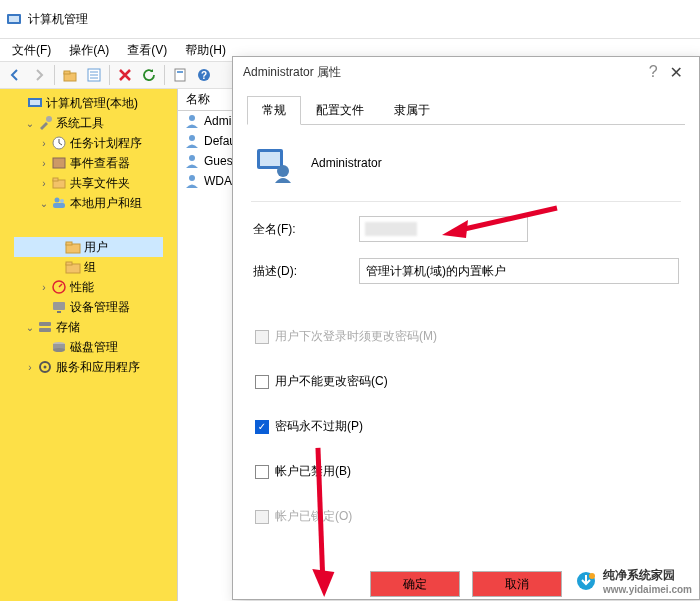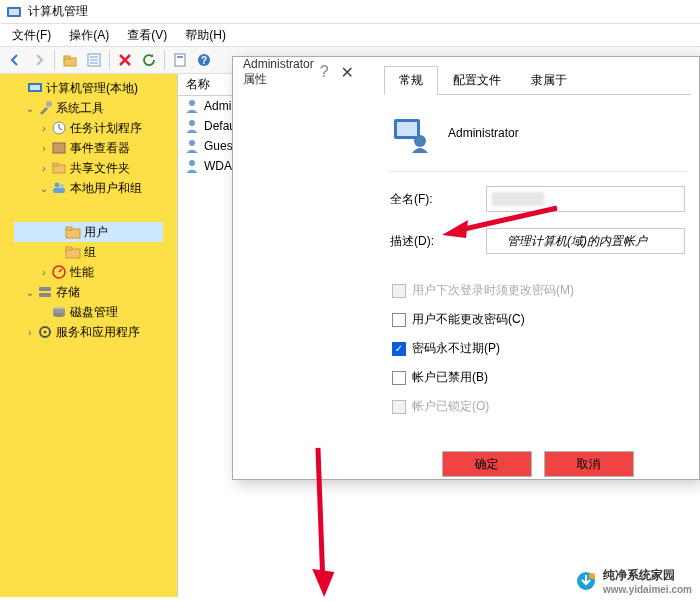--- a/index.html
+++ b/index.html
@@ -7,21 +7,21 @@
     margin: 0;
     font-family: "Microsoft YaHei", "Segoe UI", sans-serif;
     font-size: 12px;
     background: #fff;
     width: 700px;
     height: 601px;
     overflow: hidden;
     position: relative;
   }
   .titlebar {
-    height: 24px;
+    height: 39px;
     display: flex;
     align-items: center;
     padding: 10px 6px;
     border-bottom: 1px solid #e0e0e0;
     background: #fff;
   }
   .titlebar .icon { width: 16px; height: 16px; margin-right: 6px; }
   .menubar {
     height: 22px;
     display: flex;
@@ -54,46 +54,46 @@
   .listpane { flex:1; position:relative; }
   .listhdr { height:22px; border-bottom:1px solid #d0d0d0; padding-left:8px; display:flex; align-items:center; background:#fff;}
   .listitem { height:20px; display:flex; align-items:center; padding-left:6px; gap:4px; }
   .listitem .ic { width:16px; height:16px; display:flex; align-items:center; justify-content:center;}
   
   .dialog {
     position:absolute;
     left: 232px;
     top: 56px;
     width: 468px;
-    height: 424px;
+    height: 544px;
     background:#fff;
     border:1px solid #aaa;
     box-shadow: 4px 4px 14px rgba(0,0,0,.2);
     display:flex;
-    flex-direction:row;
+    flex-direction:column;
   }
   .dlg-title {
     height:30px; display:flex; align-items:center; padding:0 10px;
     background:#fff; color:#333; font-size:12px;
   }
   .dlg-title .sp { flex:1; }
   .dlg-help { color:#888; font-size:16px; padding:0 6px;}
   .dlg-close { color:#444; font-size:16px; padding:0 6px;}
   .dlg-body { flex:1; padding: 8px 14px 0 14px; position:relative;}
   .tabs { display:flex; gap:0; border-bottom:1px solid #ccc; }
   .tab { padding:5px 14px 5px 14px; font-size:12px; border:1px solid transparent; cursor:default; position:relative; top:1px;}
   .tab.active { border:1px solid #ccc; border-bottom:1px solid #fff; background:#fff;}
   .userhead { display:flex; align-items:center; gap:18px; padding: 18px 8px 18px 6px;}
   .usericon { width:40px; height:40px; }
-  .formrow { display:flex; align-items:center; padding: 8px 6px; }
+  .formrow { display:flex; align-items:center; padding: 8px 6px; gap:10px; }
   .formrow .flabel { width: 96px; }
   .formrow input[type=text] {
-    flex:1; height:26px; border:1px solid #c8c8c8; padding:2px 20px; font-family:inherit; font-size:12px;font-style:italic;
-  }
-  .chkrow { display:flex; align-items:center; gap:6px; padding: 6px 6px 6px 8px; }
+    flex:1; height:26px; border:1px solid #c8c8c8; padding:2px 6px; font-family:inherit; font-size:12px;
+  }
+  .chkrow { display:flex; align-items:center; gap:6px; padding: 6px 6px 6px 8px; margin-top: 16px; }
   .chk { width:14px; height:14px; border:1px solid #888; display:flex; align-items:center; justify-content:center; font-size:10px; }
   .chk.disabled { border-color:#bbb; background:#f2f2f2; color:#bbb; }
   .chk.checked { background:#0a5ed7; border-color:#0a5ed7; color:#fff; }
   .chklabel.dis { color:#aaa; }
   .dlg-btns { display:flex; gap:12px; justify-content:center; padding: 8px 0 0 0; position:absolute; bottom:2px; left:0; right:0;}
   .btn { width:90px; height:26px; border:1px solid #b5b5b5; background:#ef4444; display:flex; align-items:center; justify-content:center; cursor:default;}
   
   .arrow { position:absolute; pointer-events:none; }
   .arrow.a1 { left:442px; top:200px; width:120px; height:40px; }
   .arrow.a2 {
@@ -277,20 +277,30 @@
     <div class="node" style="padding-left:24px">
         <span class="tw">›</span>
         <span class="ic">
           <svg viewBox="0 0 16 16">
             <circle cx="8" cy="8" r="6" fill="none" stroke="#d23" stroke-width="1.5"></circle>
             <path d="M8 8 L11 5" stroke="#d23" stroke-width="1.5"></path>
           </svg>
         </span>
         <span class="lbl">性能</span>
       </div>
+    <div class="node" style="padding-left:24px">
+        <span class="tw"></span>
+        <span class="ic">
+          <svg viewBox="0 0 16 16">
+            <rect x="2" y="3" width="12" height="8" fill="#999" rx="1"></rect>
+            <rect x="6" y="12" width="4" height="2" fill="#777"></rect>
+          </svg>
+        </span>
+        <span class="lbl">设备管理器</span>
+      </div>
     <div class="node" style="padding-left:10px">
         <span class="tw">⌄</span>
         <span class="ic">
           <svg viewBox="0 0 16 16">
             <rect x="2" y="3" width="12" height="4" fill="#888" rx="1"></rect>
             <rect x="2" y="9" width="12" height="4" fill="#888" rx="1"></rect>
           </svg>
         </span>
         <span class="lbl">存储</span>
       </div>

